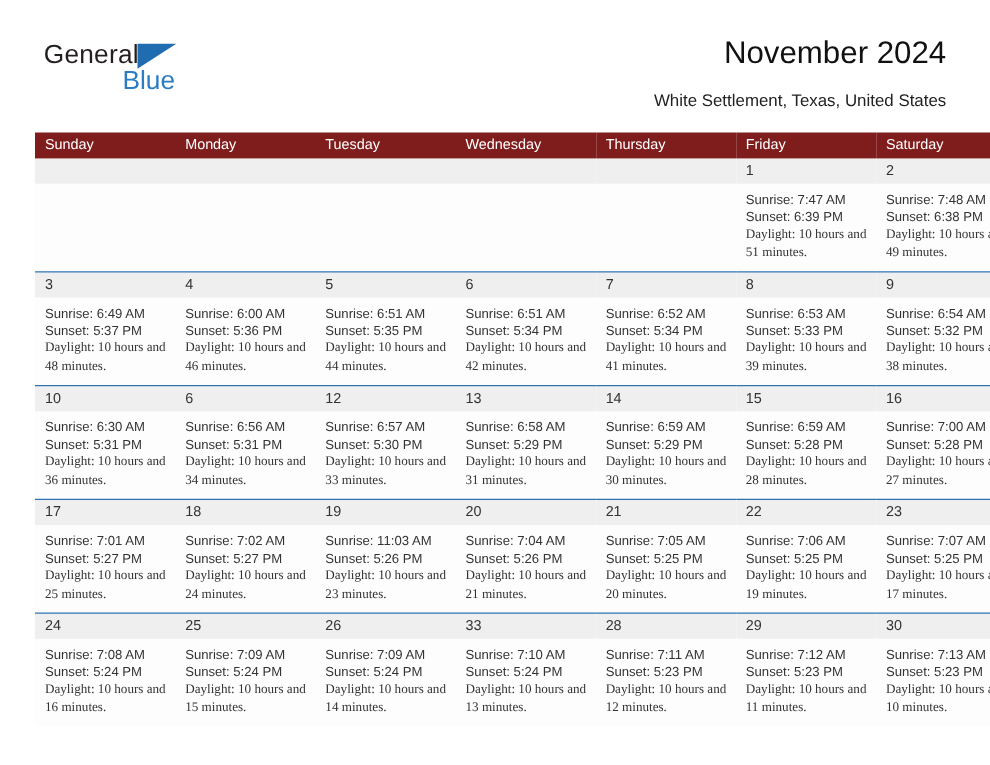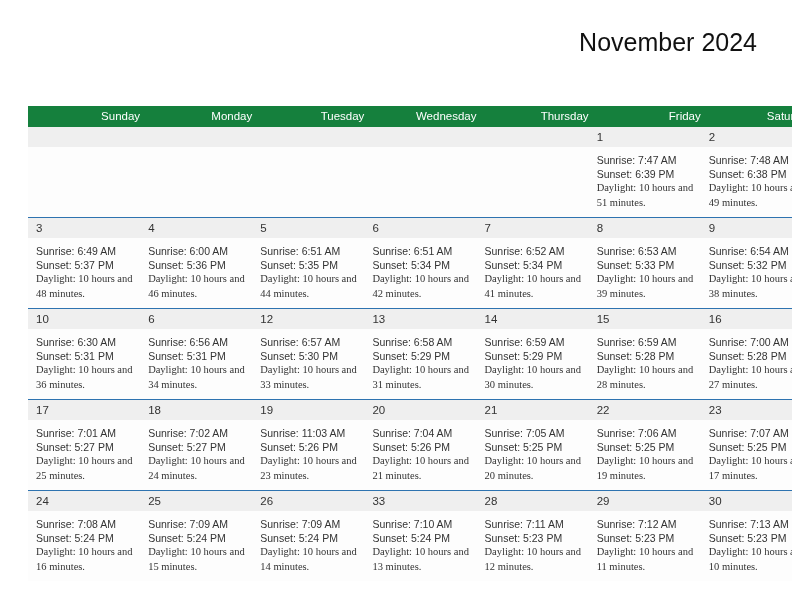--- a/index.html
+++ b/index.html
@@ -88,25 +88,25 @@
     left: 28px;
     top: 106px;
     width: 729px;
   }
   table.cal {
     border-collapse: collapse;
     table-layout: fixed;
     width: 729px;
   }
   table.cal th {
-    background: #15803d;
+    background: #7f1d1d;
     color: #ffffff;
     font-size: 11.5px;
     font-weight: normal;
-    text-align: right;
+    text-align: left;
     padding: 4px 0 5px 8px;
     border: none;
     width: 104.14px;
     margin-left: 20px;
   }
   table.cal td {
     vertical-align: top;
     padding: 0;
     border: none;
     border-top: 1.5px solid #2e73b0;
@@ -140,21 +140,27 @@
     white-space: normal;
     font-family: Liberation Serif, serif;
   }
 </style>
 </head>
 <body>
 
 <div class="page">
 
   <div class="header">
+    <div class="logo">
+      <span class="logo-general">General</span>
+      <span class="logo-triangle"></span>
+      <span class="logo-blue">Blue</span>
+    </div>
     <div class="title">November 2024</div>
+    <div class="subtitle">White Settlement, Texas, United States</div>
   </div>
 
   <div class="calendar">
     <table class="cal">
       <thead>
         <tr id="weekday-row">
             <th>Sunday</th>
             <th>Monday</th>
             <th>Tuesday</th>
             <th>Wednesday</th>

